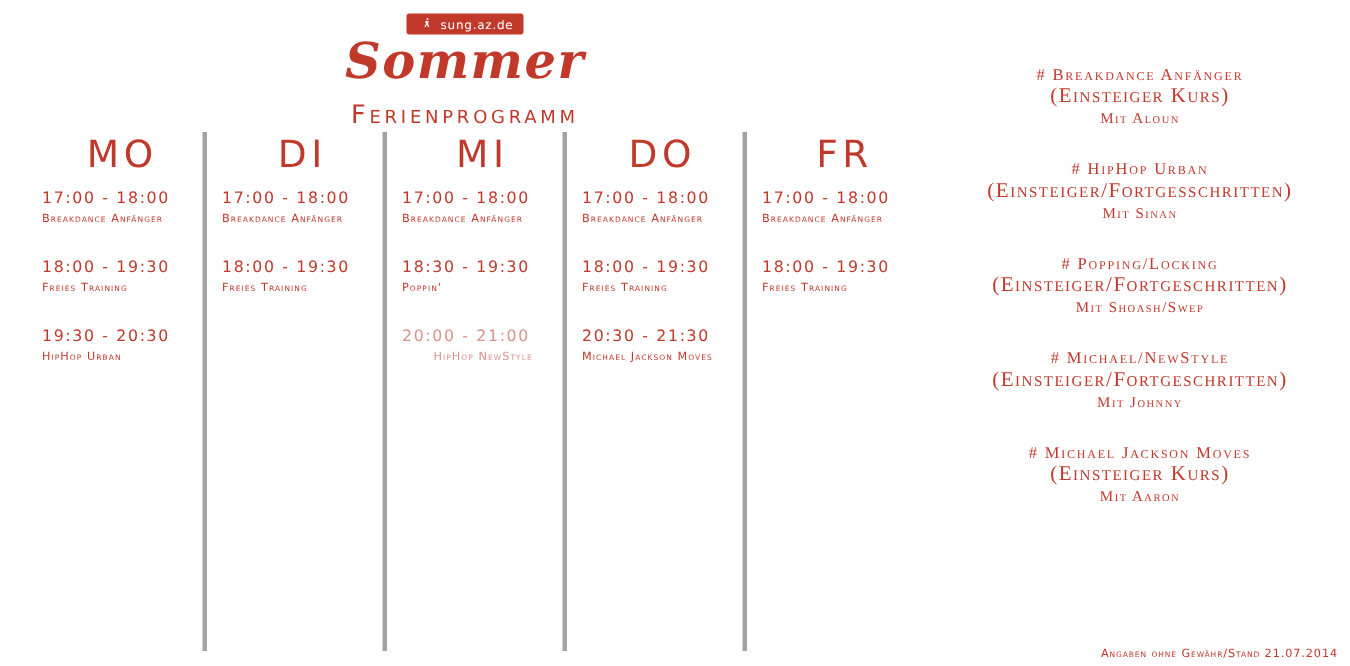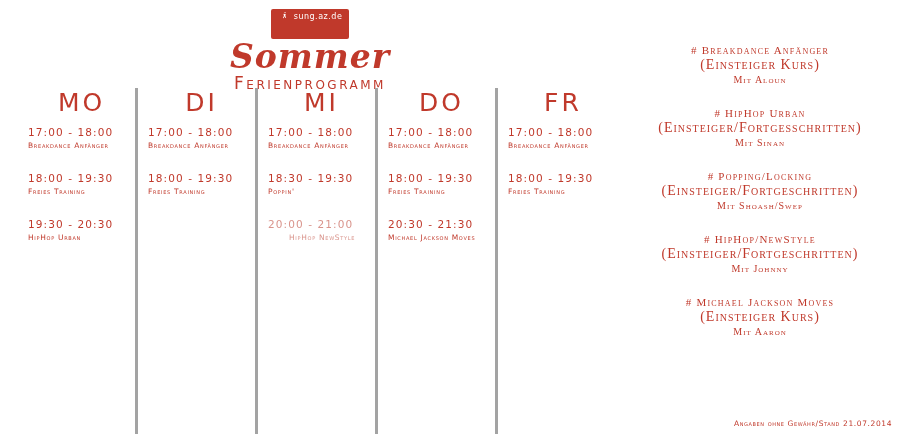--- a/index.html
+++ b/index.html
@@ -28,21 +28,21 @@
     top: 4px;
     width: 620px;
     text-align: center;
   }
   .logo-badge {
     display: inline-block;
     background: #c0392b;
     color: #ffffff;
     font-size: 8px;
     letter-spacing: 0.5px;
-    padding: 2px 7px 18px 7px;
+    padding: 2px 7px 2px 7px;
     border-radius: 2px;
     position: relative;
     font-family: "DejaVu Sans", sans-serif;
   }
   .logo-badge .dancer {
     display: inline-block;
     width: 9px;
     height: 9px;
     vertical-align: -1px;
     margin: 0 2px;
@@ -54,21 +54,21 @@
     font-size: 33px;
     color: #c0392b;
     line-height: 1;
     margin-top: 1px;
     letter-spacing: 1px;
   }
   .ferien {
     font-size: 17px;
     letter-spacing: 2.5px;
     color: #c0392b;
-    margin-top: 0;
+    margin-top: 10px;
     font-variant: small-caps;
     font-family: "DejaVu Sans", sans-serif;
   }
 
   
   .grid {
     position: absolute;
     left: 18px;
     top: 88px;
     width: 600px;
@@ -150,21 +150,21 @@
     color: #c0392b;
     font-variant: small-caps;
     margin-top: 1px;
     white-space: nowrap;
   }
 
   
   .footer {
     position: absolute;
     right: 8px;
-    bottom: 16px;
+    bottom: 4px;
     font-size: 7.5px;
     letter-spacing: 0.6px;
     color: #c0392b;
     font-variant: small-caps;
     margin-top: 32px;
   }
 </style>
 </head>
 <body>
 
@@ -280,21 +280,21 @@
       <div class="c-title"># HipHop Urban</div>
       <div class="c-level">(Einsteiger/Fortgesschritten)</div>
       <div class="c-teacher">Mit Sinan</div>
     </div>
     <div class="course">
       <div class="c-title"># Popping/Locking</div>
       <div class="c-level">(Einsteiger/Fortgeschritten)</div>
       <div class="c-teacher">Mit Shoash/Swep</div>
     </div>
     <div class="course">
-      <div class="c-title"># HipHop/NewStyle</div>
+      <div class="c-title"># Michael/NewStyle</div>
       <div class="c-level">(Einsteiger/Fortgeschritten)</div>
       <div class="c-teacher">Mit Johnny</div>
     </div>
     <div class="course">
       <div class="c-title"># Michael Jackson Moves</div>
       <div class="c-level">(Einsteiger Kurs)</div>
       <div class="c-teacher">Mit Aaron</div>
     </div>
   </div>
 

